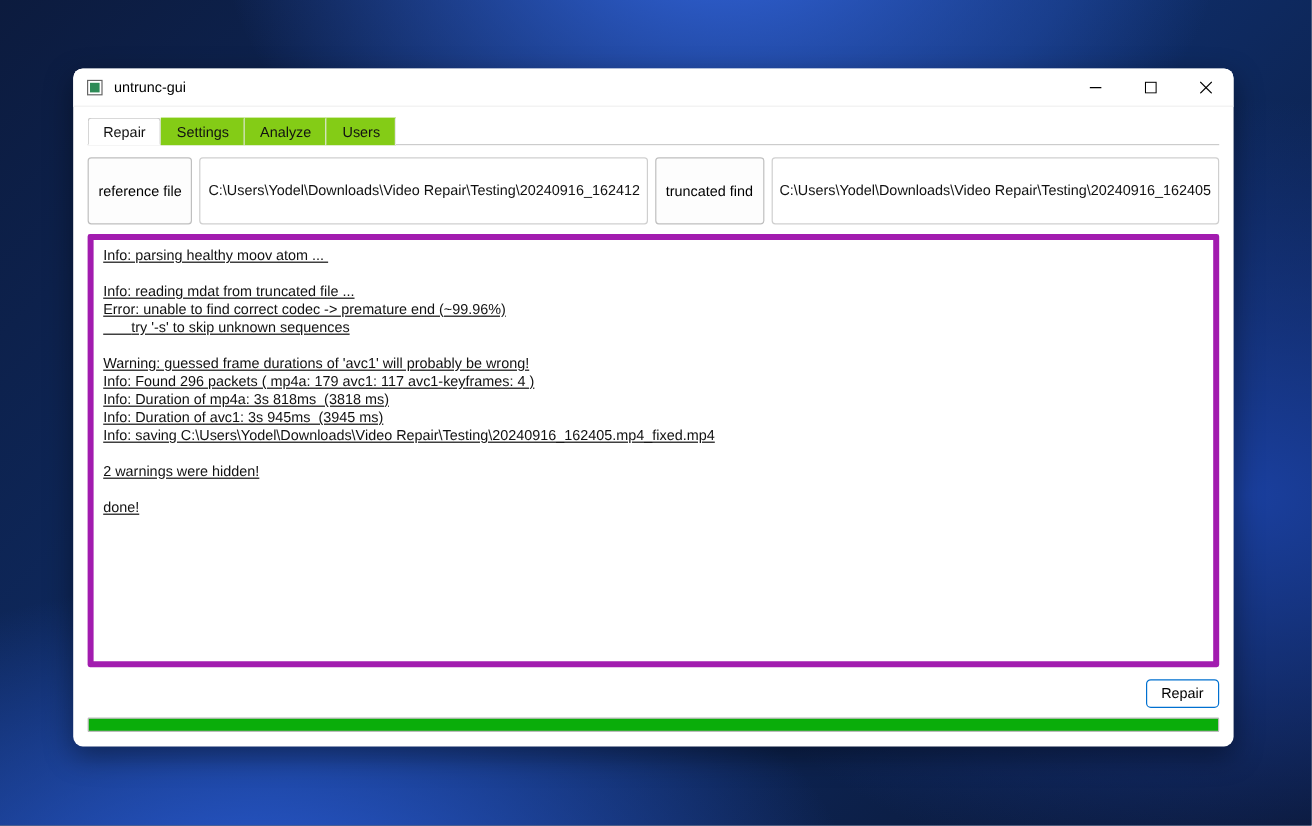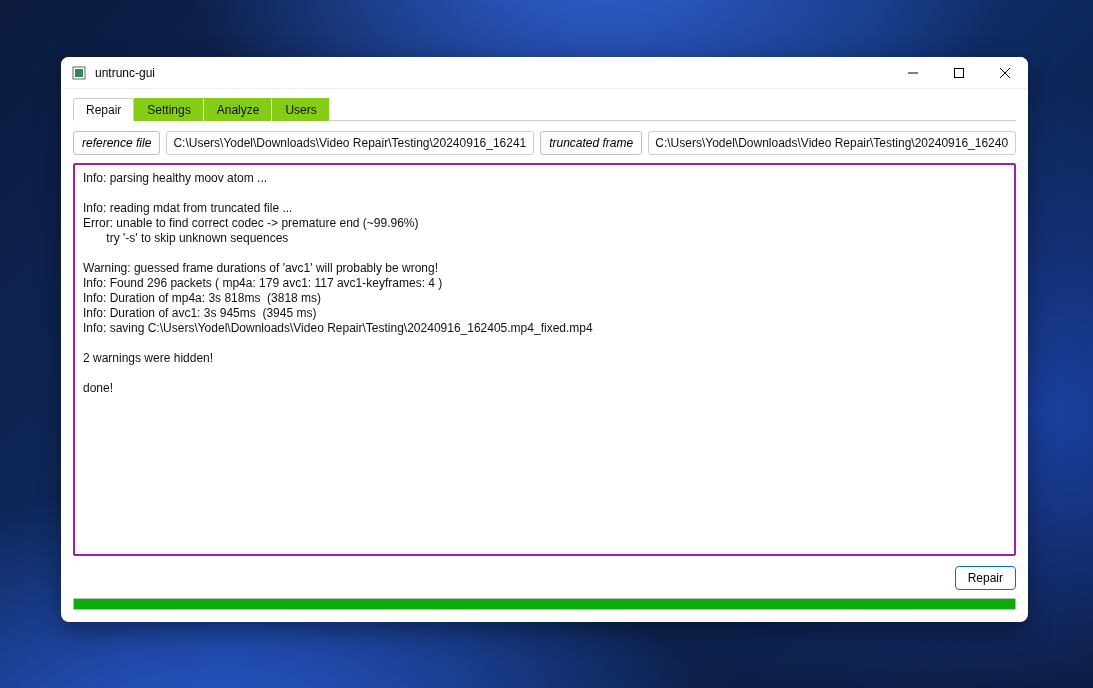--- a/index.html
+++ b/index.html
@@ -96,53 +96,53 @@
       border-right: 1px solid #e8e8e8;
     }
 
     .file-row {
       display: flex;
       gap: 6px;
       margin-top: 10px;
       align-items: stretch;
     }
     .file-btn {
-      padding: 4px 8px;
+      padding: 20px 8px;
       border: 1px solid #bfbfbf;
       border-radius: 3px;
       background: #fdfdfd;
       font-size: 12px;
       white-space: nowrap;
-      font-style: italic;
     }
     .file-input {
       flex: 1;
       border: 1px solid #cfcfcf;
       border-radius: 3px;
       padding: 3px 6px;
       font-size: 12px;
       font-family: inherit;
       color: #111;
       overflow: hidden;
       white-space: nowrap;
     }
 
     .log-area {
       margin-top: 8px;
       flex: 1;
-      border: 2px solid #a21caf;
+      border: 5px solid #a21caf;
       border-radius: 2px;
       padding: 6px 8px;
       font-size: 12px;
       line-height: 1.25;
       color: #111;
       white-space: pre-wrap;
       overflow-y: scroll;
       background: #fff;
       position: relative;
+      text-decoration: underline;
     }
 
     .bottom-row {
       display: flex;
       justify-content: flex-end;
       margin-top: 10px;
     }
     .repair-btn {
       padding: 4px 12px;
       border: 1px solid #0070d0;
@@ -208,21 +208,21 @@
     <div class="tabs">
       <div class="tab active">Repair</div>
       <div class="tab">Settings</div>
       <div class="tab">Analyze</div>
       <div class="tab">Users</div>
     </div>
 
     <div class="file-row">
       <button class="file-btn">reference file</button>
       <input class="file-input" type="text" value="C:\Users\Yodel\Downloads\Video Repair\Testing\20240916_162412.mp" style="">
-      <button class="file-btn">truncated frame</button>
+      <button class="file-btn">truncated find</button>
       <input class="file-input" type="text" value="C:\Users\Yodel\Downloads\Video Repair\Testing\20240916_162405.m" style="">
     </div>
 
     <div class="log-area">Info: parsing healthy moov atom ... 
 
 Info: reading mdat from truncated file ...
 Error: unable to find correct codec -&gt; premature end (~99.96%)
        try '-s' to skip unknown sequences
 
 Warning: guessed frame durations of 'avc1' will probably be wrong!

